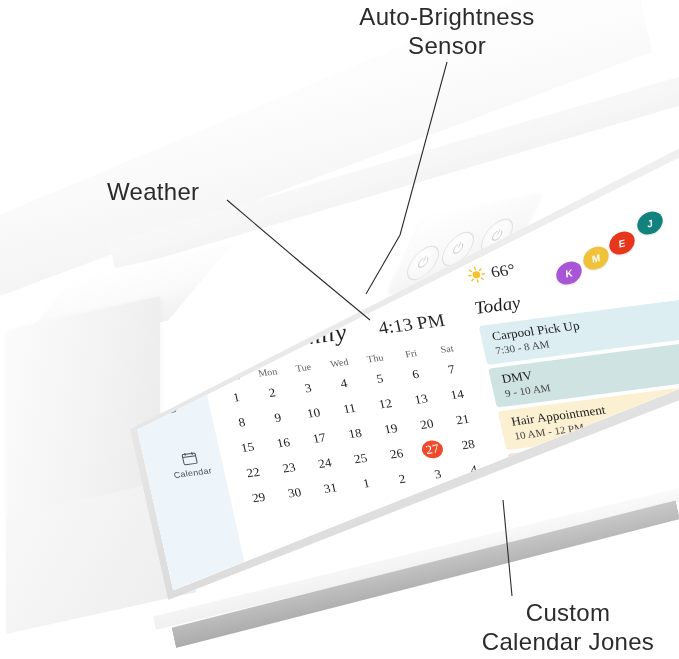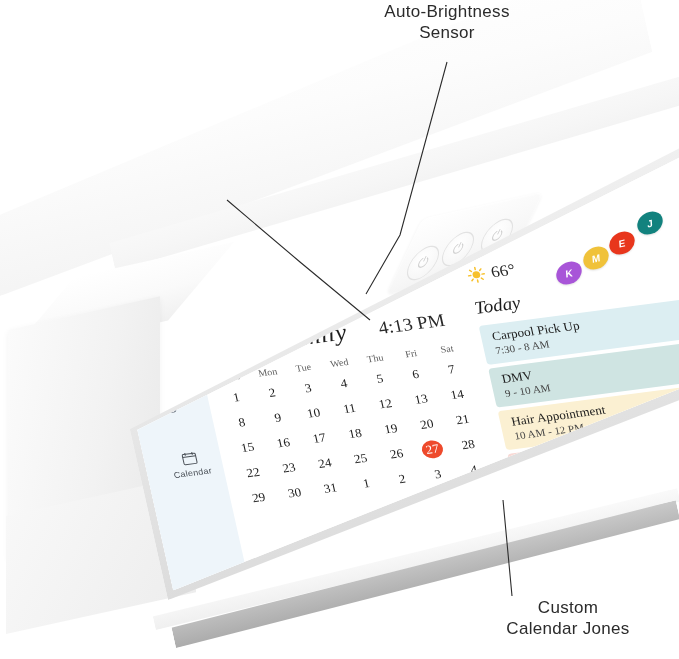--- a/index.html
+++ b/index.html
@@ -9,21 +9,21 @@
   #stage { position:absolute; inset:0; background:#ffffff; }
 
   
   .callout {
     position:absolute;
     color:#2b2b2b;
     font-family:"Liberation Sans", sans-serif;
     font-weight:300;
     letter-spacing:.3px;
     line-height:1.22;
-    font-size:17px;
+    font-size:24px;
     white-space:pre-line;
   }
   #callout-sensor { left:322px; top:2px;  width:250px; text-align:center; }
   #callout-weather{ left:107px; top:177px; width:160px; text-align:left; }
   #callout-views  { left:463px; top:598px; width:210px; text-align:center; }
 
   
   #leaders { position:absolute; inset:0; pointer-events:none; }
 
   
@@ -379,16 +379,17 @@
   </div>
 
   <svg id="leaders" width="679" height="659">
     <path d="M447,62 L400,235 L366,294" fill="none" stroke="#2b2b2b" stroke-width="1.1"></path>
     <path d="M227,200 L300,262 L370,320" fill="none" stroke="#2b2b2b" stroke-width="1.1"></path>
     <path d="M512,596 L503,500" fill="none" stroke="#2b2b2b" stroke-width="1.1"></path>
   </svg>
 
   <div class="callout" id="callout-sensor">Auto-Brightness
 Sensor</div>
+  <div class="callout" id="callout-weather">Weather</div>
   <div class="callout" id="callout-views">Custom
 Calendar Jones</div>
 
 </div>
 
 </body></html>

